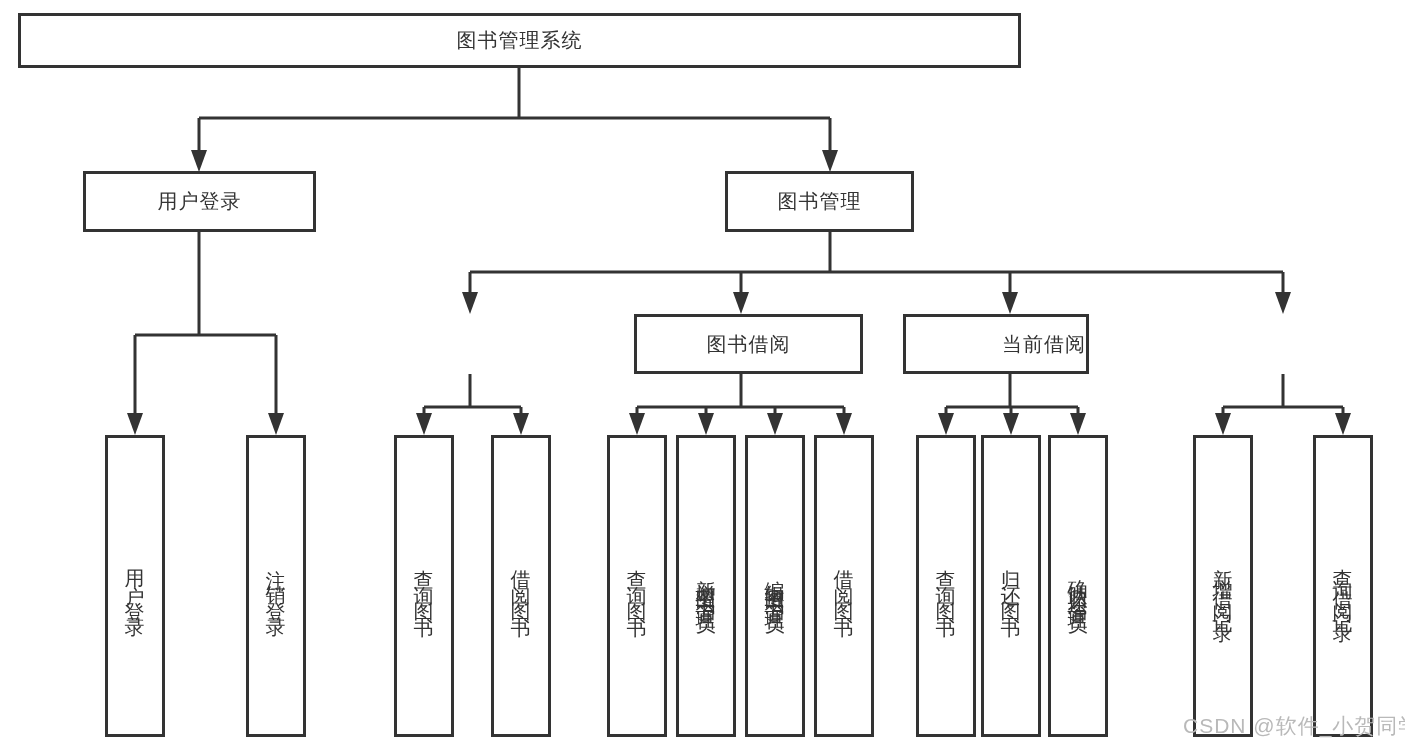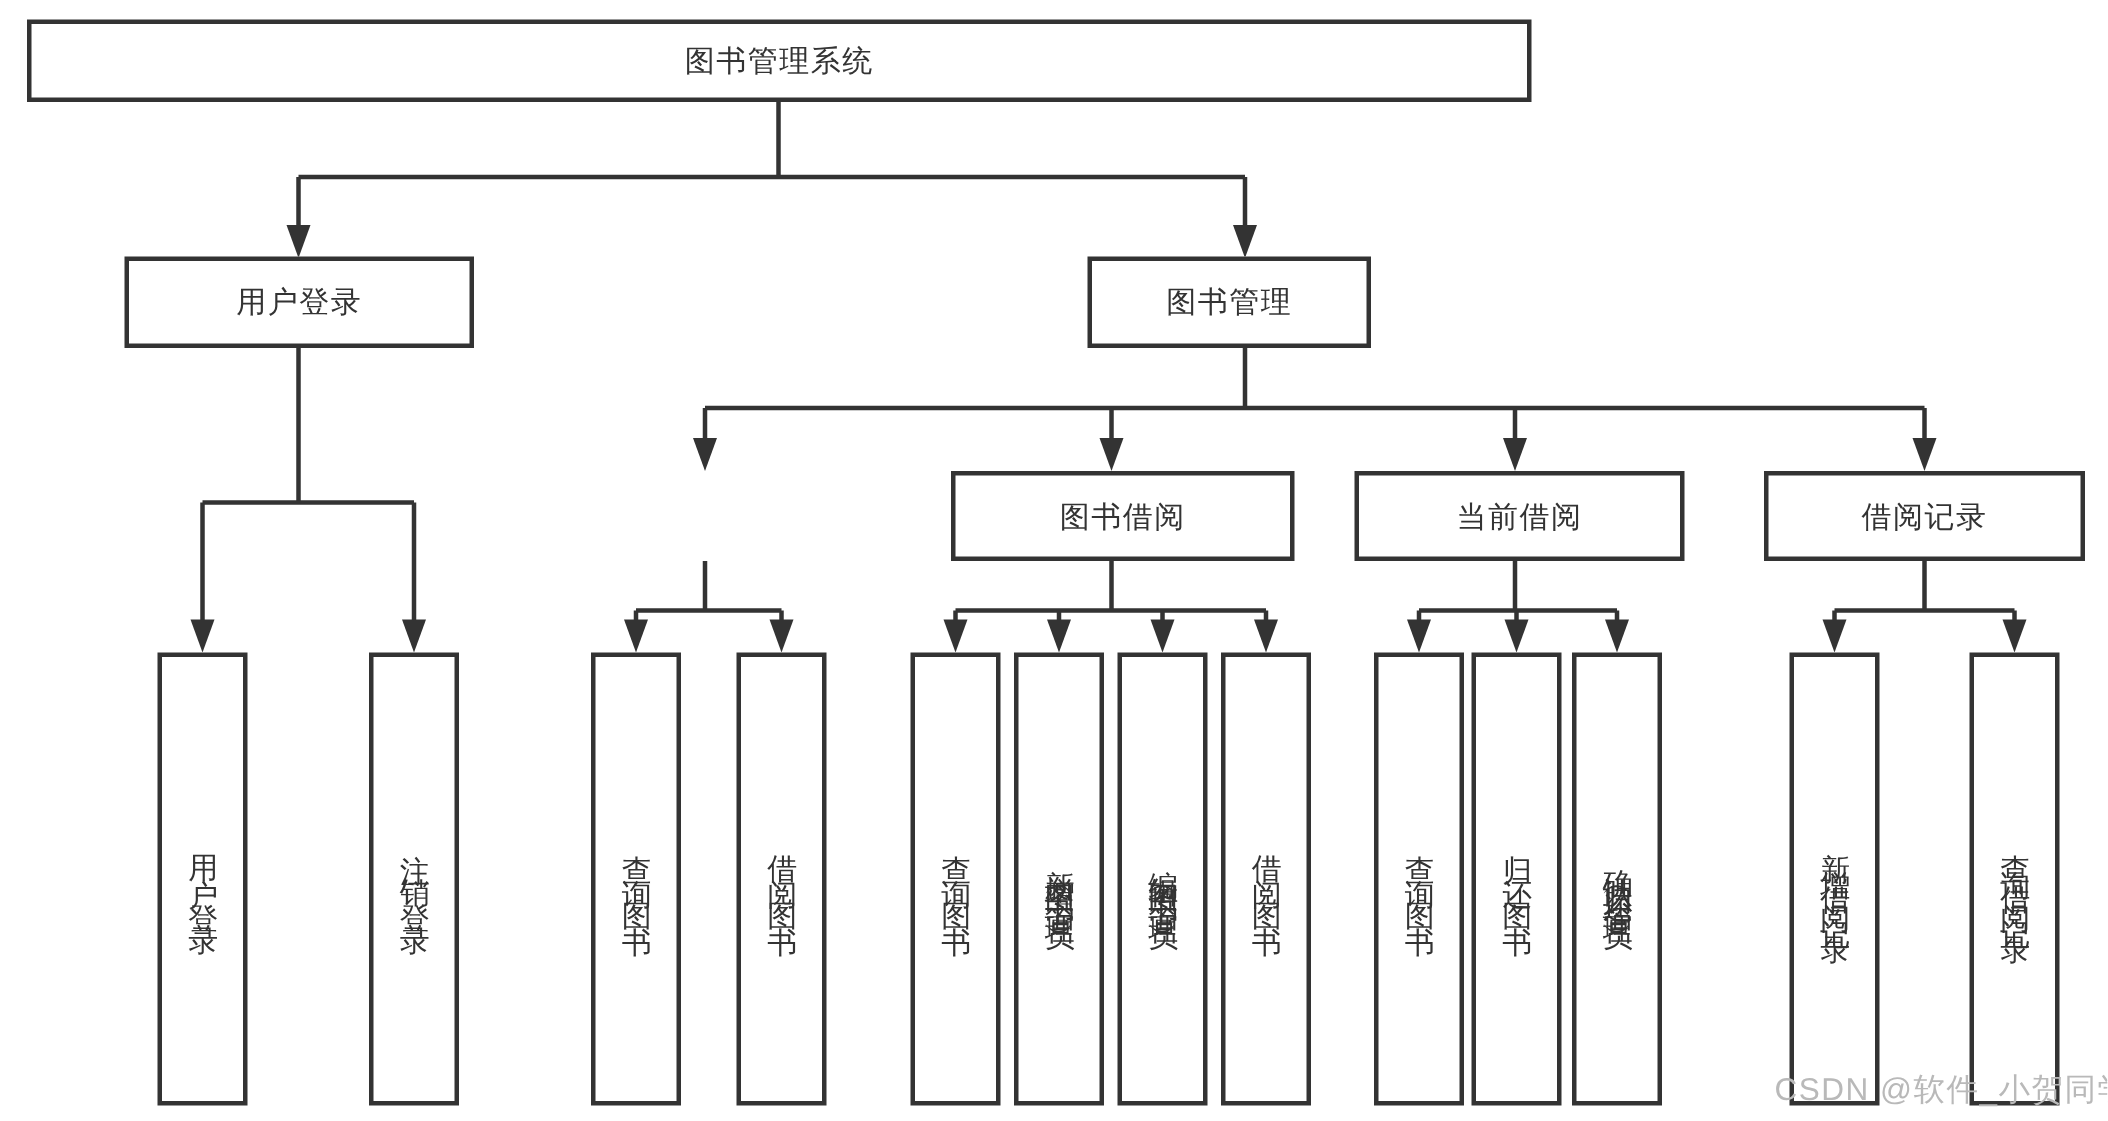--- a/index.html
+++ b/index.html
@@ -56,21 +56,21 @@
     z-index:3;
     white-space:nowrap;
     letter-spacing:1px;
   }
   
   #n-root      {left:18px;  top:13px;  width:1003px; height:55px;}
   #n-userlogin {left:83px;  top:171px; width:233px;  height:61px;}
   #n-bookmgmt  {left:713px; top:171px; width:189px;  height:61px;margin-left:12px;}
   #n-newrec    {left:363px; top:314px; width:215px;  height:60px;}
   #n-borrowing {left:634px; top:314px; width:229px;  height:60px;}
-  #n-current   {left:903px; top:314px; width:220px;  height:60px;}
+  #n-current   {left:903px; top:314px; width:186px;  height:60px;justify-content:flex-end;}
   #n-records   {left:1176px;top:314px; width:214px;  height:60px;}
   #lf-g1c1{left:105px;}
   #lf-g1c2{left:246px;}
   #lf-g2c1{left:394px;}
   #lf-g2c2{left:491px;}
   #lf-g3c1{left:607px;}
   #lf-g3c2{left:676px;}
   #lf-g3c3{left:745px;}
   #lf-g3c4{left:814px;}
   #lf-g4c1{left:916px;}
@@ -137,23 +137,20 @@
   <div id="n-bookmgmt" class="box">
     <span>图书管理</span>
   </div>
 
   <div id="n-borrowing" class="box">
     <span>图书借阅</span>
   </div>
   <div id="n-current" class="box">
     <span>当前借阅</span>
   </div>
-  <div id="n-records" class="box">
-    <span>借阅记录</span>
-  </div>
 
   <div id="lf-g1c1" class="vbox vtext-4">
     <span>用户登录</span>
   </div>
   <div id="lf-g1c2" class="vbox vtext-4">
     <span>注销登录</span>
   </div>
 
   <div id="lf-g2c1" class="vbox vtext-4">
     <span>查询图书</span>

